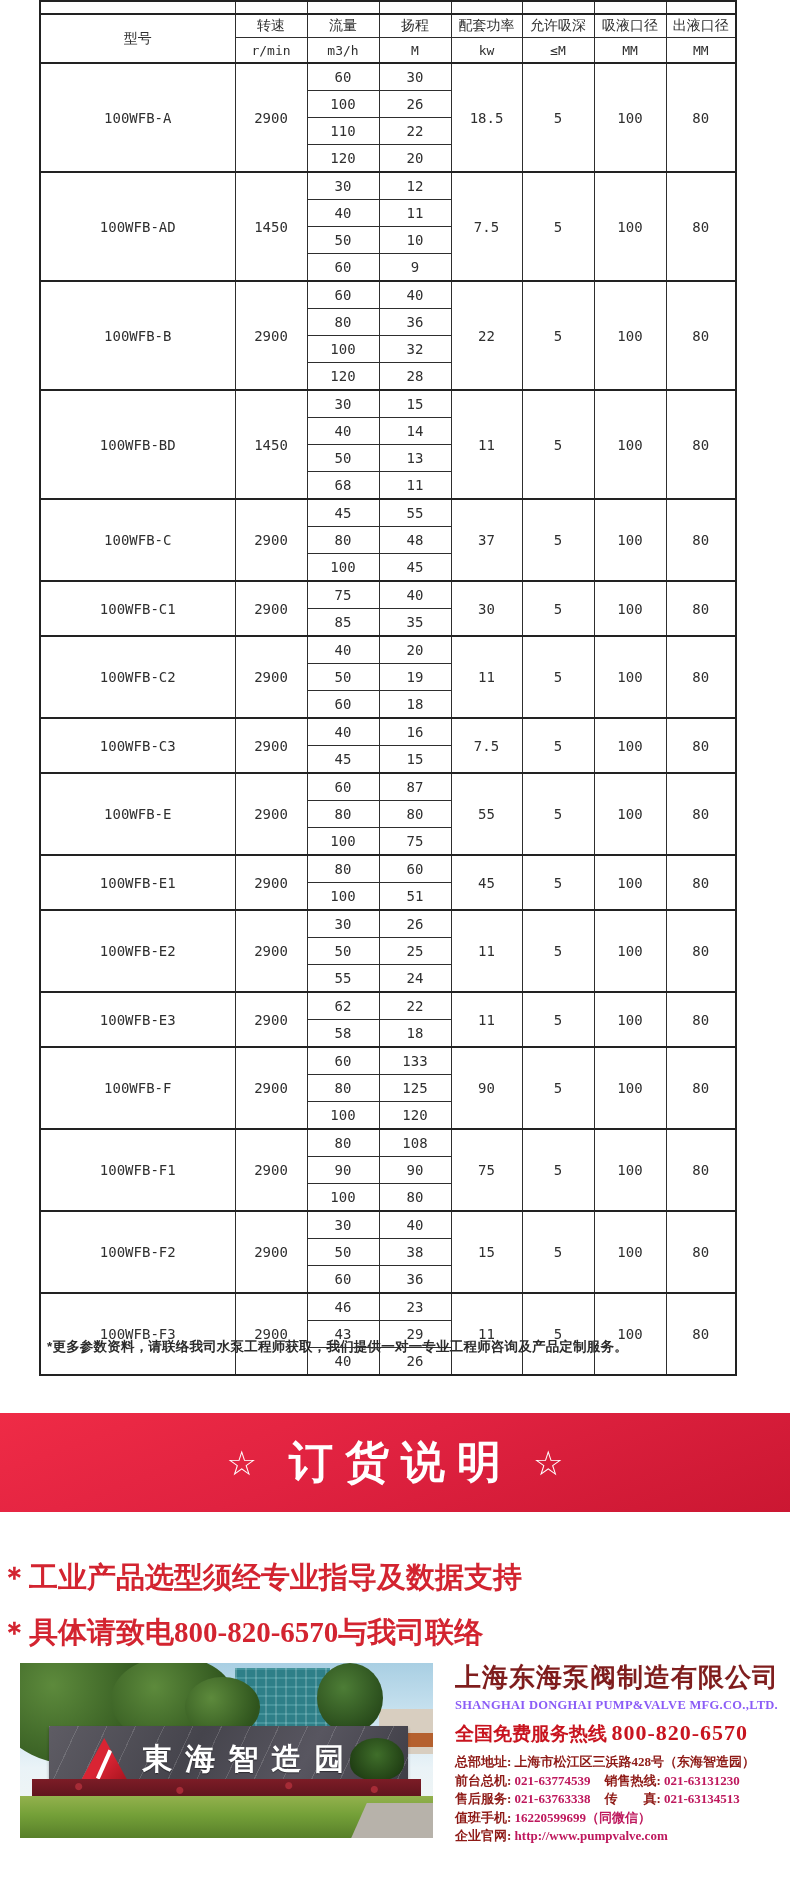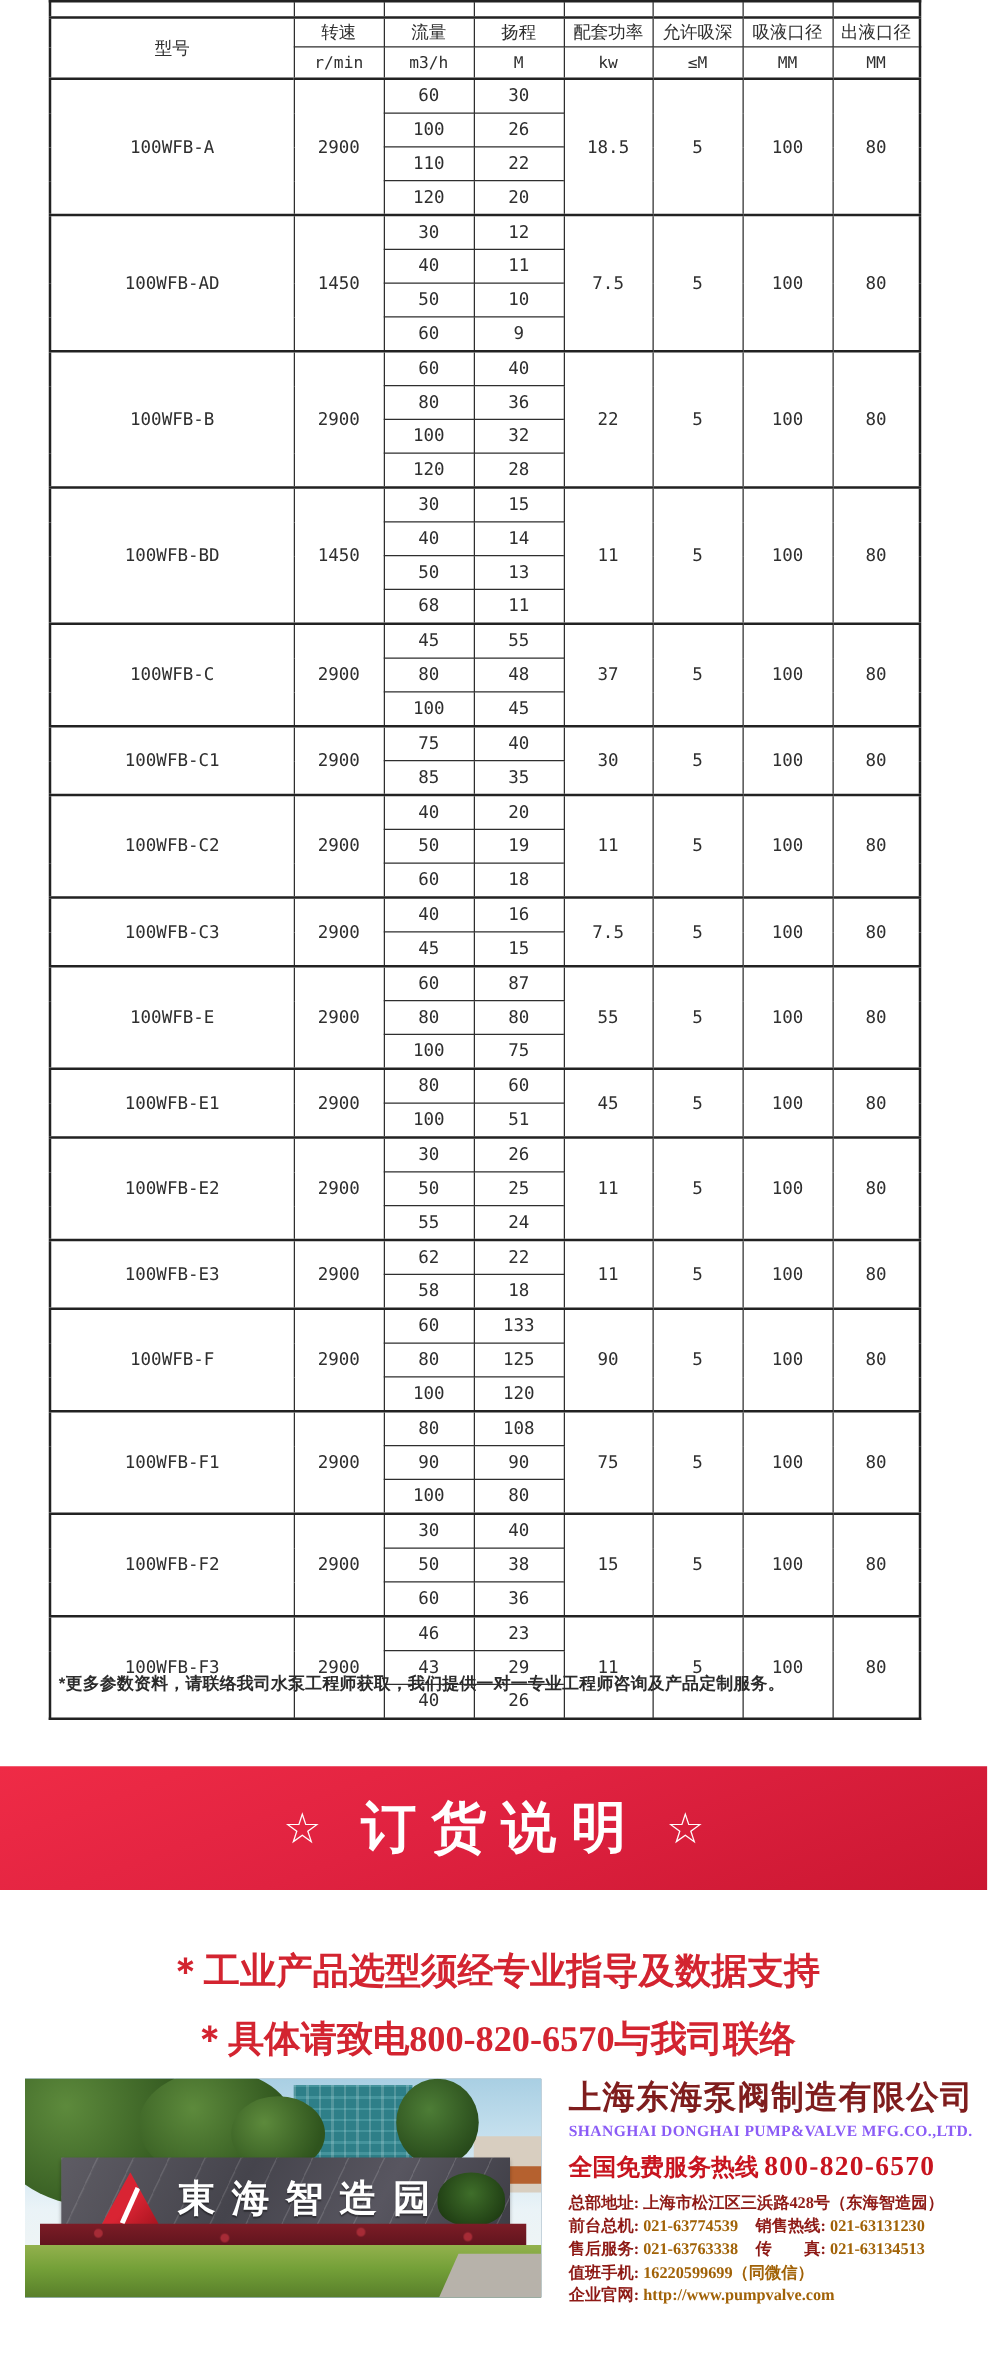--- a/index.html
+++ b/index.html
@@ -30,21 +30,21 @@
     font-size:13.5px;color:#2b2b2b;letter-spacing:0.2px;font-weight:bold;}
 
   
   .banner{position:absolute;left:0;top:1413px;width:790px;height:99px;
     background:linear-gradient(160deg,#ef2b46 0%,#e02240 45%,#cb1732 100%);
     display:flex;align-items:center;justify-content:center;color:#ffffff;}
   .banner .star{font-size:34px;margin:0 20px;font-weight:bold;}
   .banner .title{font-size:44px;font-weight:bold;letter-spacing:12px;text-indent:12px;}
 
   
-  .warnings{position:absolute;left:0;top:1550px;width:790px;text-align:center;
+  .warnings{position:absolute;left:0;top:1550px;width:790px;text-align:left;
     font-family:"Liberation Serif","DejaVu Serif",serif;font-weight:bold;
     color:#d32430;font-size:29px;line-height:55px;}
 
   
   .photo{position:absolute;left:20px;top:1663px;width:413px;height:175px;overflow:hidden;background:#0c4a6e;}
   .photo .sky{position:absolute;inset:0;background:linear-gradient(180deg,#a9cfe3 0%,#cfe6f2 35%,#eaf3f7 60%,#f4f6f3 100%);}
   .photo .glass{position:absolute;left:52%;top:3%;width:23%;height:46%;
     background:
       repeating-linear-gradient(90deg,rgba(255,255,255,.18) 0 2px,rgba(0,0,0,0) 2px 10px),
       repeating-linear-gradient(0deg,#2e7f88 0 7px,#45949c 7px 9px);}
@@ -85,21 +85,21 @@
   .company-cn{font-size:26px;font-weight:bold;color:#7f1d1d;letter-spacing:1px;white-space:nowrap;}
   .company-en{margin-top:3px;font-family:"Liberation Serif","DejaVu Serif",serif;
     font-weight:bold;font-size:12.5px;color:#8b5cf6;white-space:nowrap;letter-spacing:0.3px;}
   .hotline{margin-top:7px;white-space:nowrap;}
   .hotline .hl-label{font-size:19px;font-weight:bold;color:#c8141f;}
   .hotline .hl-number{font-size:22px;font-weight:bold;color:#c8141f;
     font-family:"Liberation Serif","DejaVu Serif",serif;letter-spacing:1px;}
   .contacts{margin-top:6px;font-family:"Liberation Serif","DejaVu Serif",serif;
     font-weight:bold;font-size:13px;line-height:18.5px;white-space:nowrap;}
   .contacts .lbl{color:#8e1a16;}
-  .contacts .val{color:#a16207;}
+  .contacts .val{color:#be185d;}
   .contacts .val.red{color:#8e1a16;}
   .contacts .gap{display:inline-block;width:14px;}
 </style>
 </head>
 <body>
 
 <div class="page">
 
   <div class="table-wrap">
     <table class="spec">

